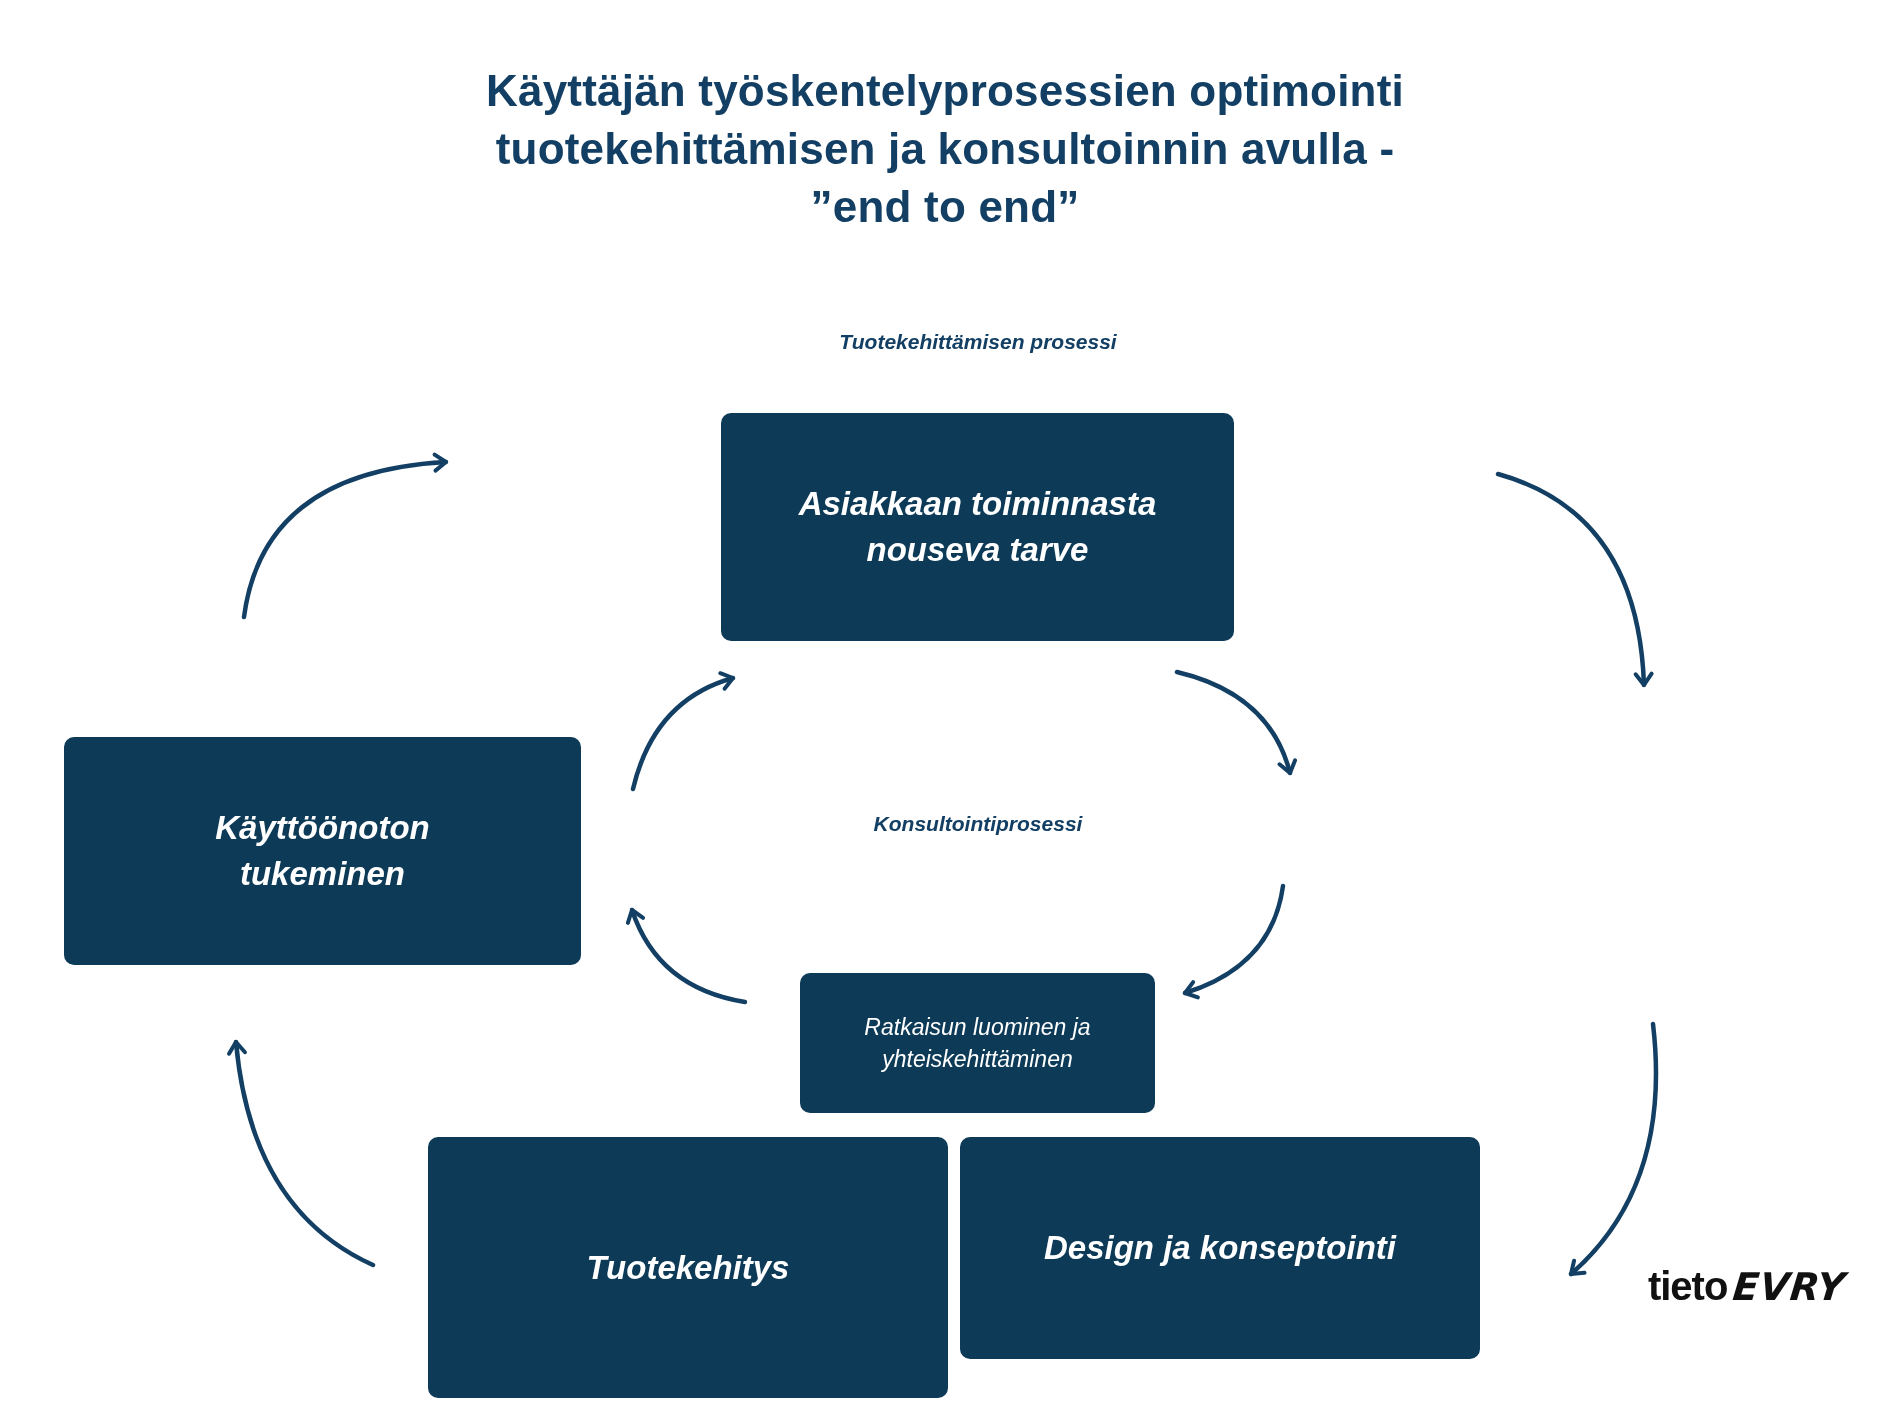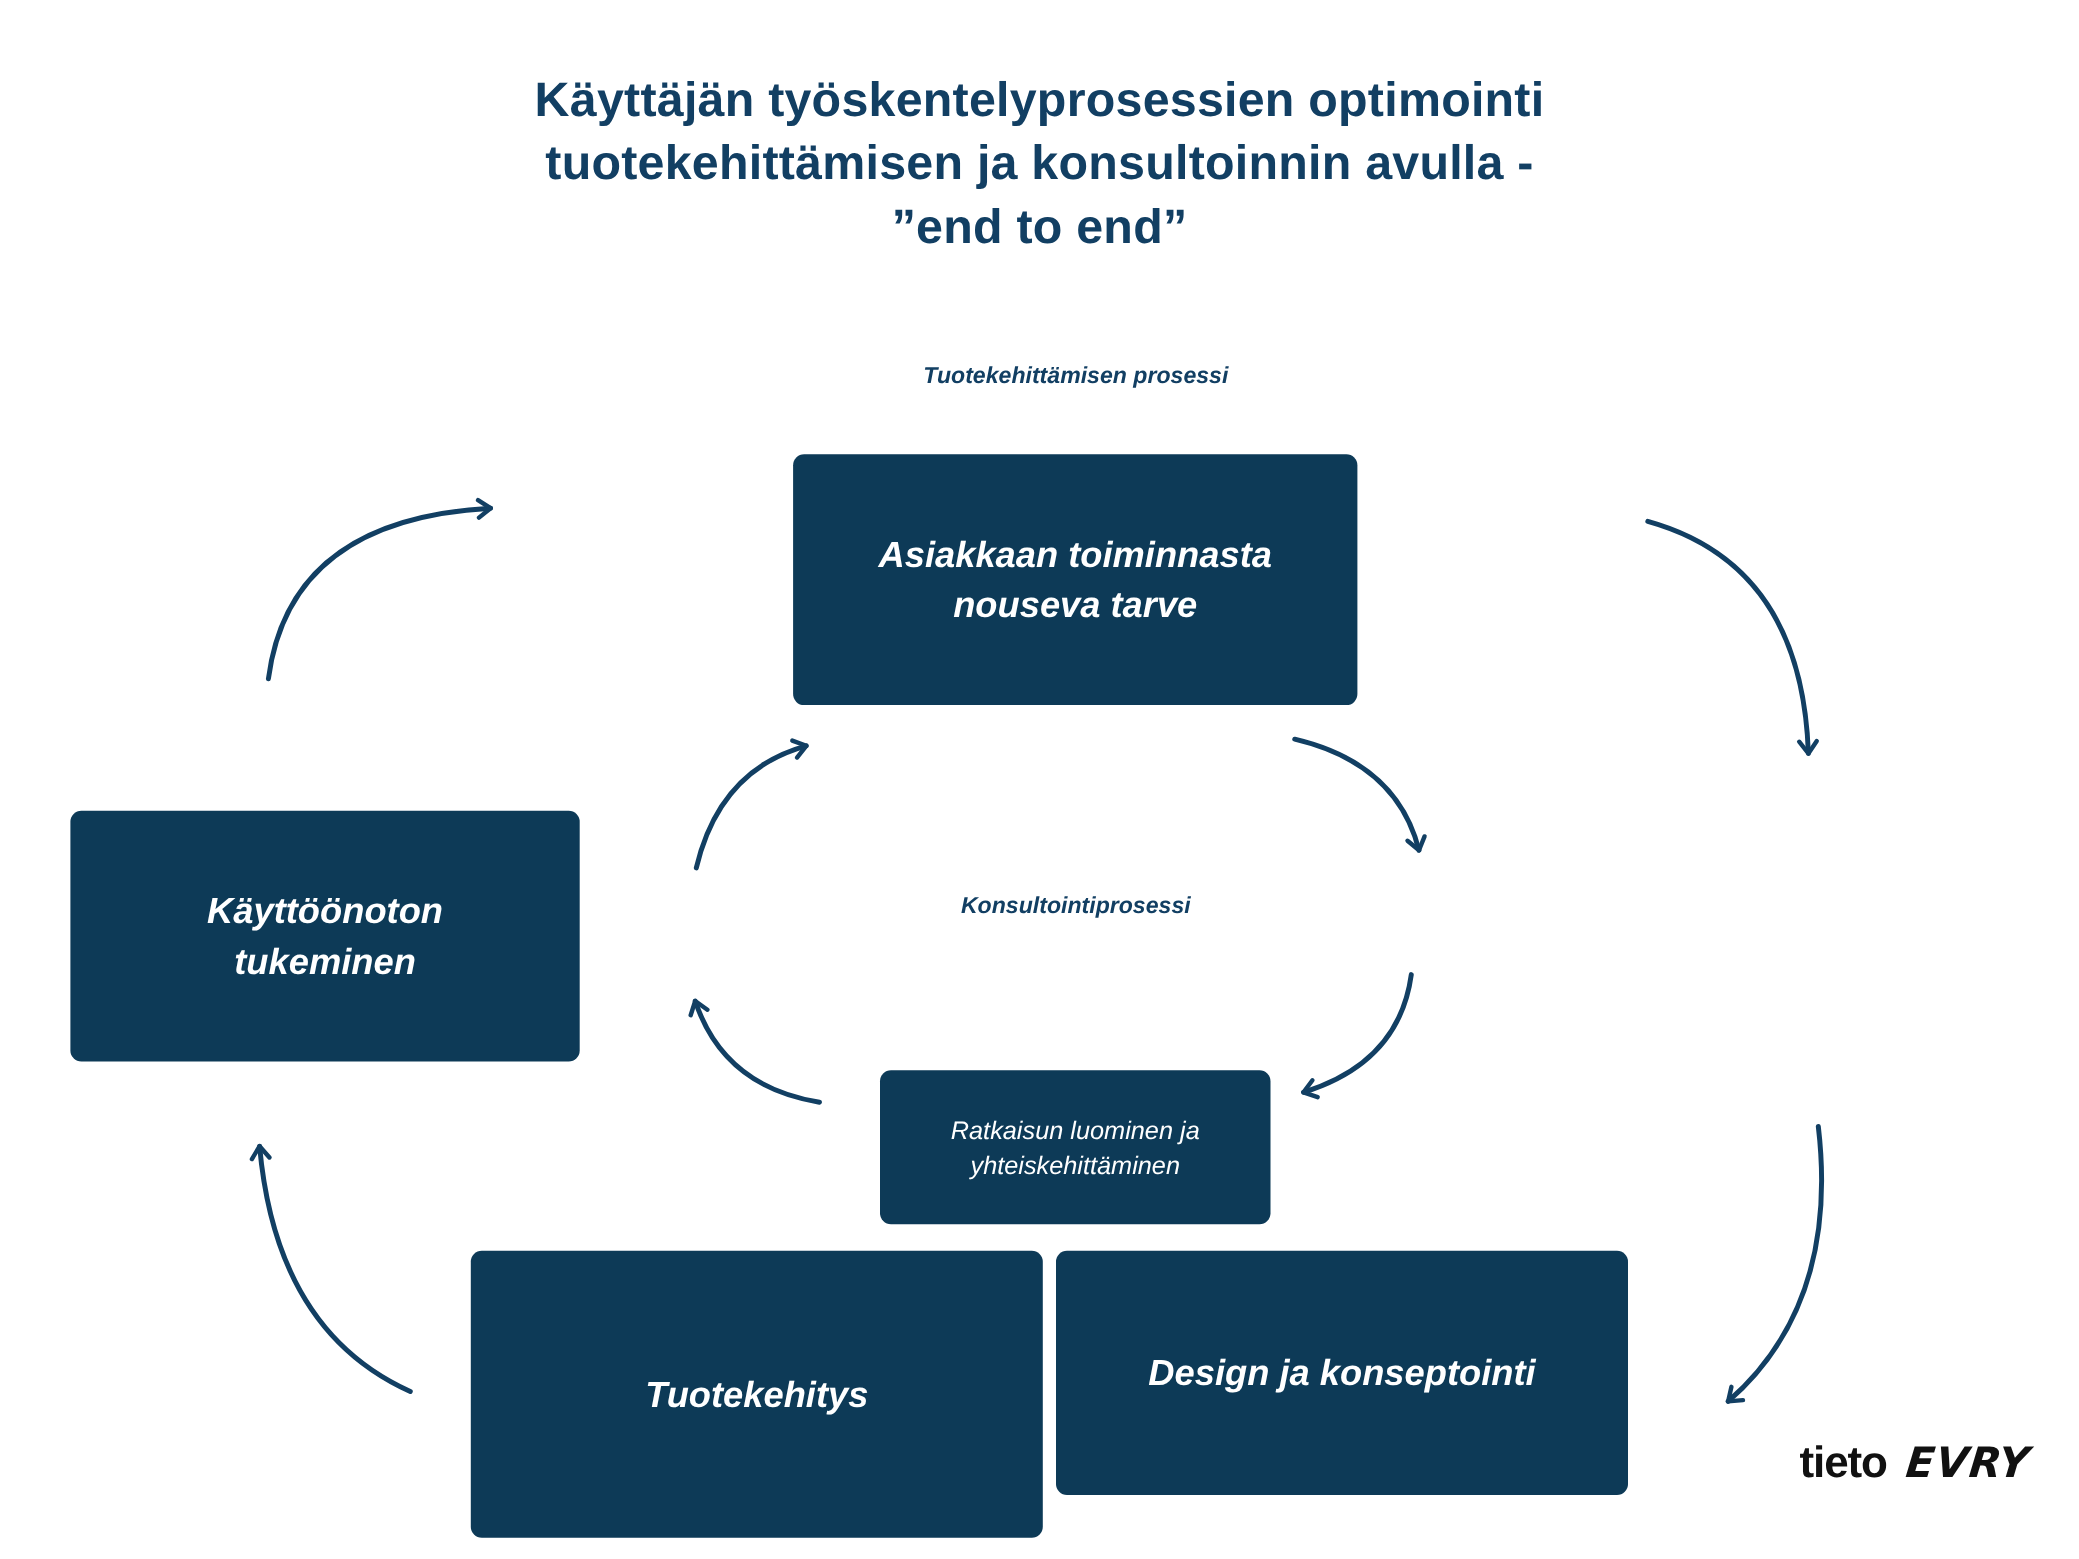--- a/index.html
+++ b/index.html
@@ -56,21 +56,21 @@
     text-align:center;
     font-size:33px;
     font-weight:600;
     line-height:1.38;
     padding:10px 30px;
     font-style:italic;
   }
   .node .label{display:block;}
   #node-customer-need      { left:721px;  top:413px;  width:513px; height:228px; }
   #node-customer-understanding { left:1332px; top:737px;  width:513px; height:228px; }
-  #node-deployment-support { left:64px;   top:737px;  width:463px; height:228px; }
+  #node-deployment-support { left:64px;   top:737px;  width:517px; height:228px; }
   #node-deployment-support .label{ max-width:290px; }
   #node-solution-cocreation{ left:800px;  top:953px;  width:355px; height:140px; font-size:23px; font-weight:400; line-height:1.4;margin-top:20px; }
   #node-product-development{ left:428px;  top:1137px; width:520px; height:261px; }
   #node-design-concepting  { left:960px;  top:1137px; width:520px; height:222px; }
   #arrow-layer{
     position:absolute;
     left:0; top:0;
     width:1890px;
     height:1417px;
     pointer-events:none;
@@ -84,25 +84,24 @@
   .arrowhead-path{
     fill:none;
     stroke:var(--navy);
     stroke-width:4;
     stroke-linecap:round;
     stroke-linejoin:round;
   }
   .logo{
     position:absolute;
     right:44px;
-    top:1308px;
+    top:1264px;
     display:flex;
-    align-items:flex-start;
+    align-items:center;
     color:var(--logo);
-    gap:12px;
   }
   .logo .tieto{
     font-size:40px;
     font-weight:700;
     letter-spacing:-1px;
   }
   .logo .evry{
     font-family:"DejaVu Sans", sans-serif;
     font-size:38px;
     font-weight:700;

